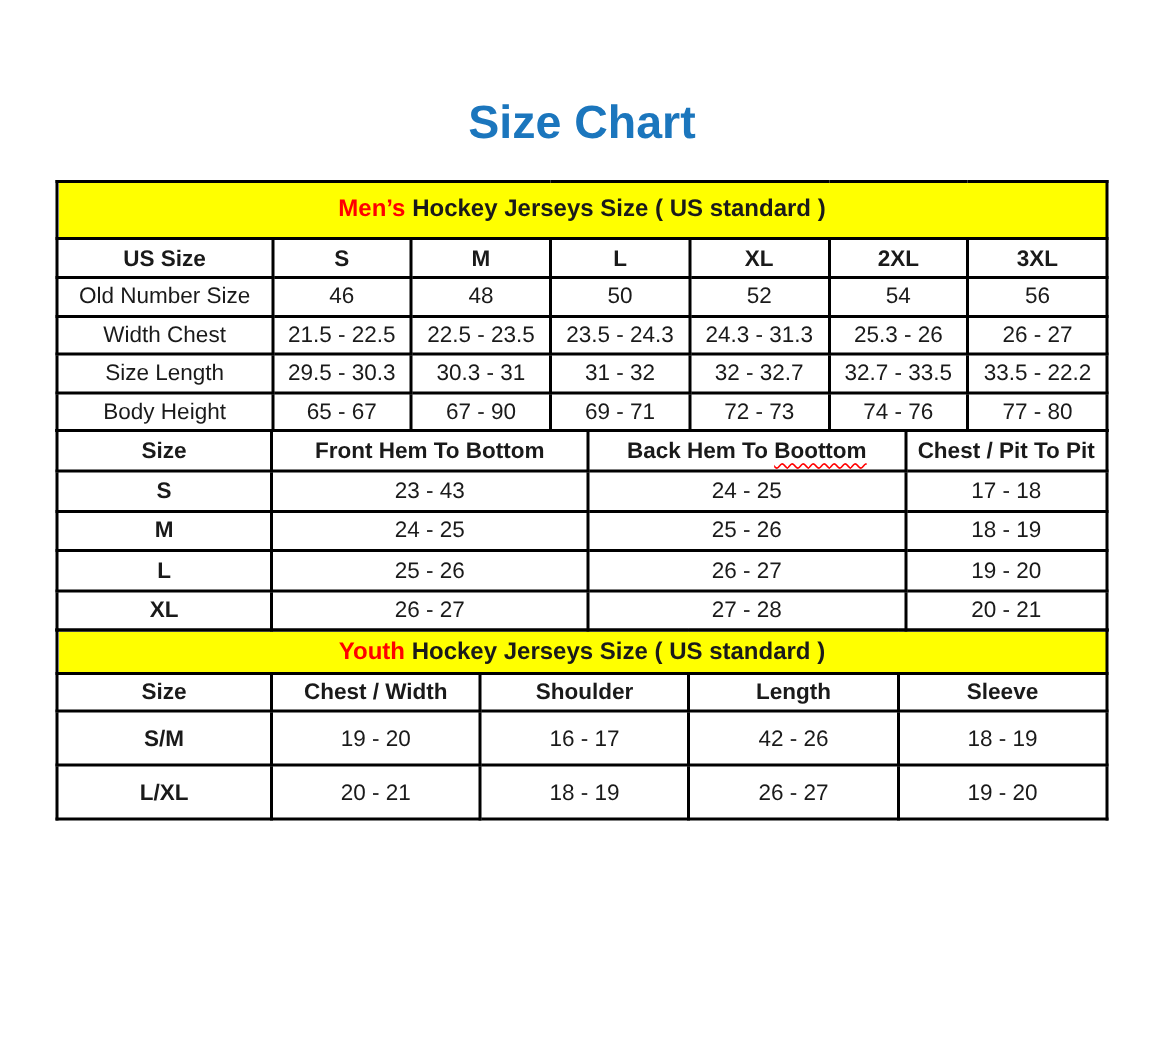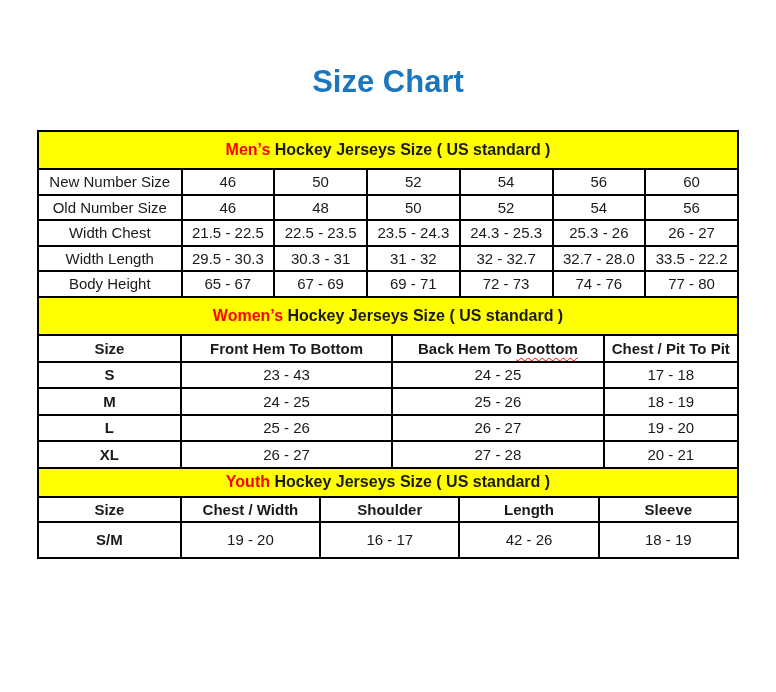--- a/index.html
+++ b/index.html
@@ -8,21 +8,21 @@
   html,body{margin:0;padding:0;background:#ffffff;}
   .page{
     position:relative;width:776px;height:692px;background:#ffffff;overflow:hidden;
     font-family:"Liberation Sans","DejaVu Sans",sans-serif;color:#1a1a1a;border-radius:32px;
   }
   .title{
     margin:0;padding-top:64px;height:36px;line-height:36px;
     text-align:center;font-size:31px;font-weight:bold;color:var(--blue);
     letter-spacing:0px;
   }
-  .tables{width:702px;margin:30px auto 0 auto;}
+  .tables{width:702px;margin:20px auto 0 auto;}
   table.chart{
     border-collapse:collapse;width:702px;table-layout:fixed;
     margin-top:-2px;
   }
   table.chart:first-child{margin-top:0;}
   .chart td,.chart th{
     border:2px solid var(--border);
     text-align:center;vertical-align:middle;
     font-size:15px;padding:0 2px;color:#1a1a1a;
     overflow:hidden;white-space:nowrap;
@@ -71,78 +71,75 @@
           <col class="c2">
           <col class="c3">
           <col class="c4">
           <col class="c5">
           <col class="c6">
         </colgroup>
         <tbody>
           <tr class="band">
             <td colspan="7"><span class="red">Men’s</span> Hockey Jerseys Size ( US standard )</td>
           </tr>
-          <tr class="datarow">
-            <td class="rowlabel">New Number Size</td>
-            <td>46</td>
-            <td>50</td>
-            <td>52</td>
-            <td>54</td>
-            <td>56</td>
-            <td>60</td>
+          <tr class="head">
+            <th>US Size</th>
+            <th>S</th>
+            <th>M</th>
+            <th>L</th>
+            <th>XL</th>
+            <th>2XL</th>
+            <th>3XL</th>
           </tr>
           <tr class="datarow">
             <td class="rowlabel">Old Number Size</td>
             <td>46</td>
             <td>48</td>
             <td>50</td>
             <td>52</td>
             <td>54</td>
             <td>56</td>
           </tr>
           <tr class="datarow">
             <td class="rowlabel">Width Chest</td>
             <td>21.5 - 22.5</td>
             <td>22.5 - 23.5</td>
             <td>23.5 - 24.3</td>
-            <td>24.3 - 25.3</td>
+            <td>24.3 - 31.3</td>
             <td>25.3 - 26</td>
             <td>26 - 27</td>
           </tr>
           <tr class="datarow">
-            <td class="rowlabel">Width Length</td>
+            <td class="rowlabel">Size Length</td>
             <td>29.5 - 30.3</td>
             <td>30.3 - 31</td>
             <td>31 - 32</td>
             <td>32 - 32.7</td>
-            <td>32.7 - 28.0</td>
+            <td>32.7 - 33.5</td>
             <td>33.5 - 22.2</td>
           </tr>
           <tr class="datarow">
             <td class="rowlabel">Body Height</td>
             <td>65 - 67</td>
-            <td>67 - 69</td>
+            <td>67 - 90</td>
             <td>69 - 71</td>
             <td>72 - 73</td>
             <td>74 - 76</td>
             <td>77 - 80</td>
           </tr>
         </tbody>
       </table>
       <table class="chart t-womens">
         <colgroup>
           <col class="c0">
           <col class="c1">
           <col class="c2">
           <col class="c3">
         </colgroup>
         <tbody>
-          <tr class="band">
-            <td colspan="4"><span class="red">Women’s</span> Hockey Jerseys Size ( US standard )</td>
-          </tr>
           <tr class="head">
             <th>Size</th>
             <th>Front Hem To Bottom</th>
             <th>Back Hem To <span class="squiggle">Boottom</span></th>
             <th>Chest / Pit To Pit</th>
           </tr>
           <tr class="datarow">
             <td class="rowlabel">S</td>
             <td>23 - 43</td>
             <td>24 - 25</td>
@@ -187,16 +184,23 @@
             <th>Length</th>
             <th>Sleeve</th>
           </tr>
           <tr class="datarow">
             <td class="rowlabel">S/M</td>
             <td>19 - 20</td>
             <td>16 - 17</td>
             <td>42 - 26</td>
             <td>18 - 19</td>
           </tr>
+          <tr class="datarow">
+            <td class="rowlabel">L/XL</td>
+            <td>20 - 21</td>
+            <td>18 - 19</td>
+            <td>26 - 27</td>
+            <td>19 - 20</td>
+          </tr>
         </tbody>
       </table>
     </div>
 </div>
 
 </body></html>

